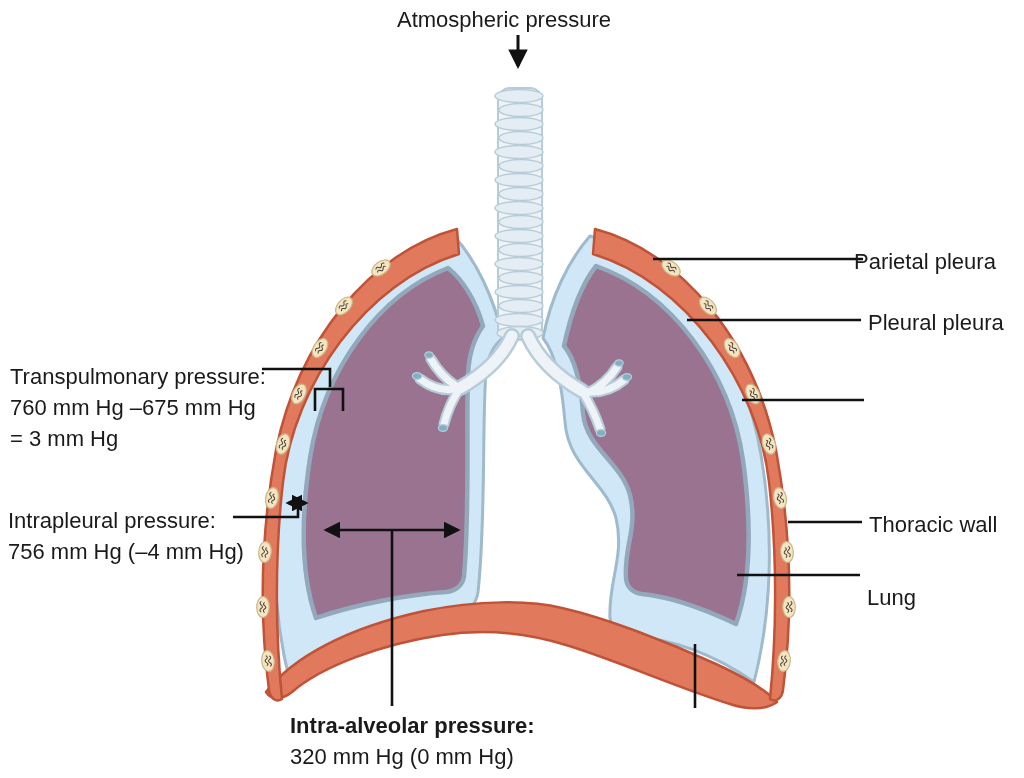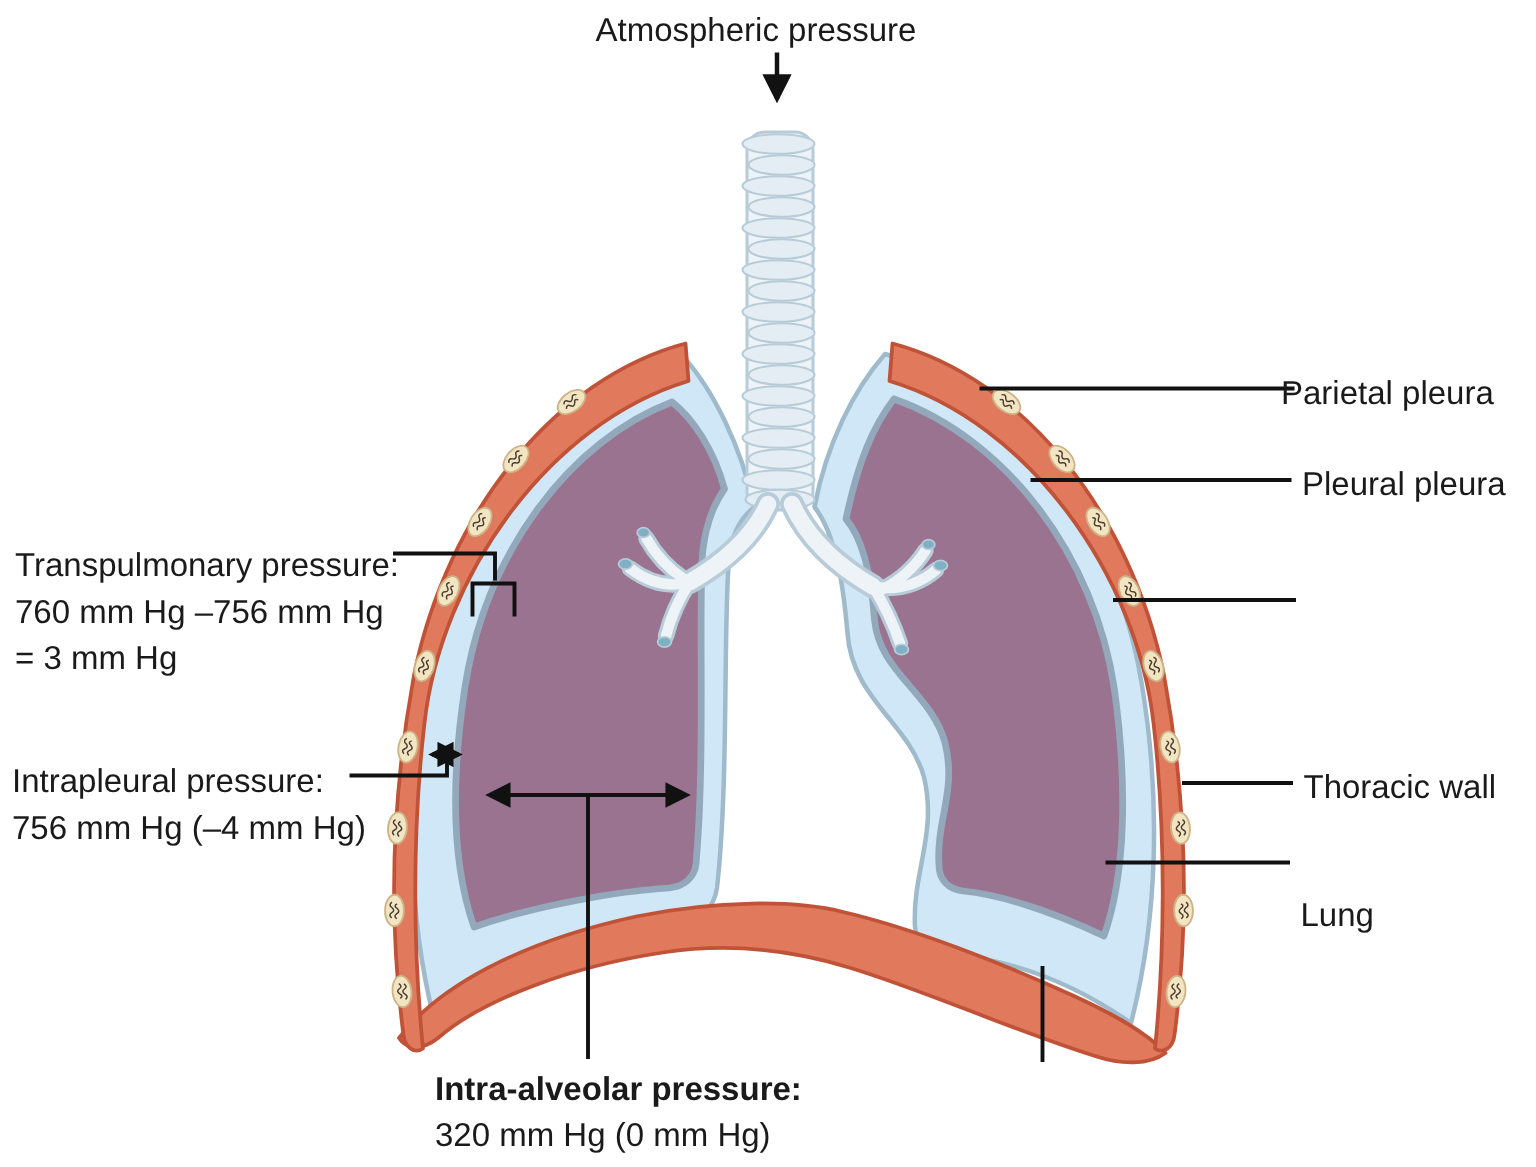--- a/index.html
+++ b/index.html
@@ -144,33 +144,33 @@
     <path d="M742,400 H864"></path>
     <path d="M788,522 H862"></path>
     <path d="M737,575 H860"></path>
   </g>
 </svg>
 
 <div class="lbl" style="left:397px;top:4px">Atmospheric pressure</div>
 
 <div class="lbl" style="left:10px;top:361px">
   <div>Transpulmonary pressure:</div>
-  <div>760 mm Hg –756 mm Hg</div>
+  <div>760 mm Hg –675 mm Hg</div>
   <div>= 3 mm Hg</div>
 </div>
 
 <div class="lbl" style="left:8px;top:505px">
   <div>Intrapleural pressure:</div>
   <div>756 mm Hg (–4 mm Hg)</div>
 </div>
 
 <div class="lbl" style="left:290px;top:710px">
   <div class="bold">Intra-alveolar pressure:</div>
   <div>320 mm Hg (0 mm Hg)</div>
 </div>
 
 
 <div class="lbl" style="left:854px;top:246px">Parietal pleura</div>
 <div class="lbl" style="left:868px;top:307px">Pleural pleura</div>
 <div class="lbl" style="left:869px;top:509px">Thoracic wall</div>
-<div class="lbl" style="left:867px;top:594px">Lung</div>
+<div class="lbl" style="left:867px;top:582px">Lung</div>
 
 </div>
 
 </body></html>

